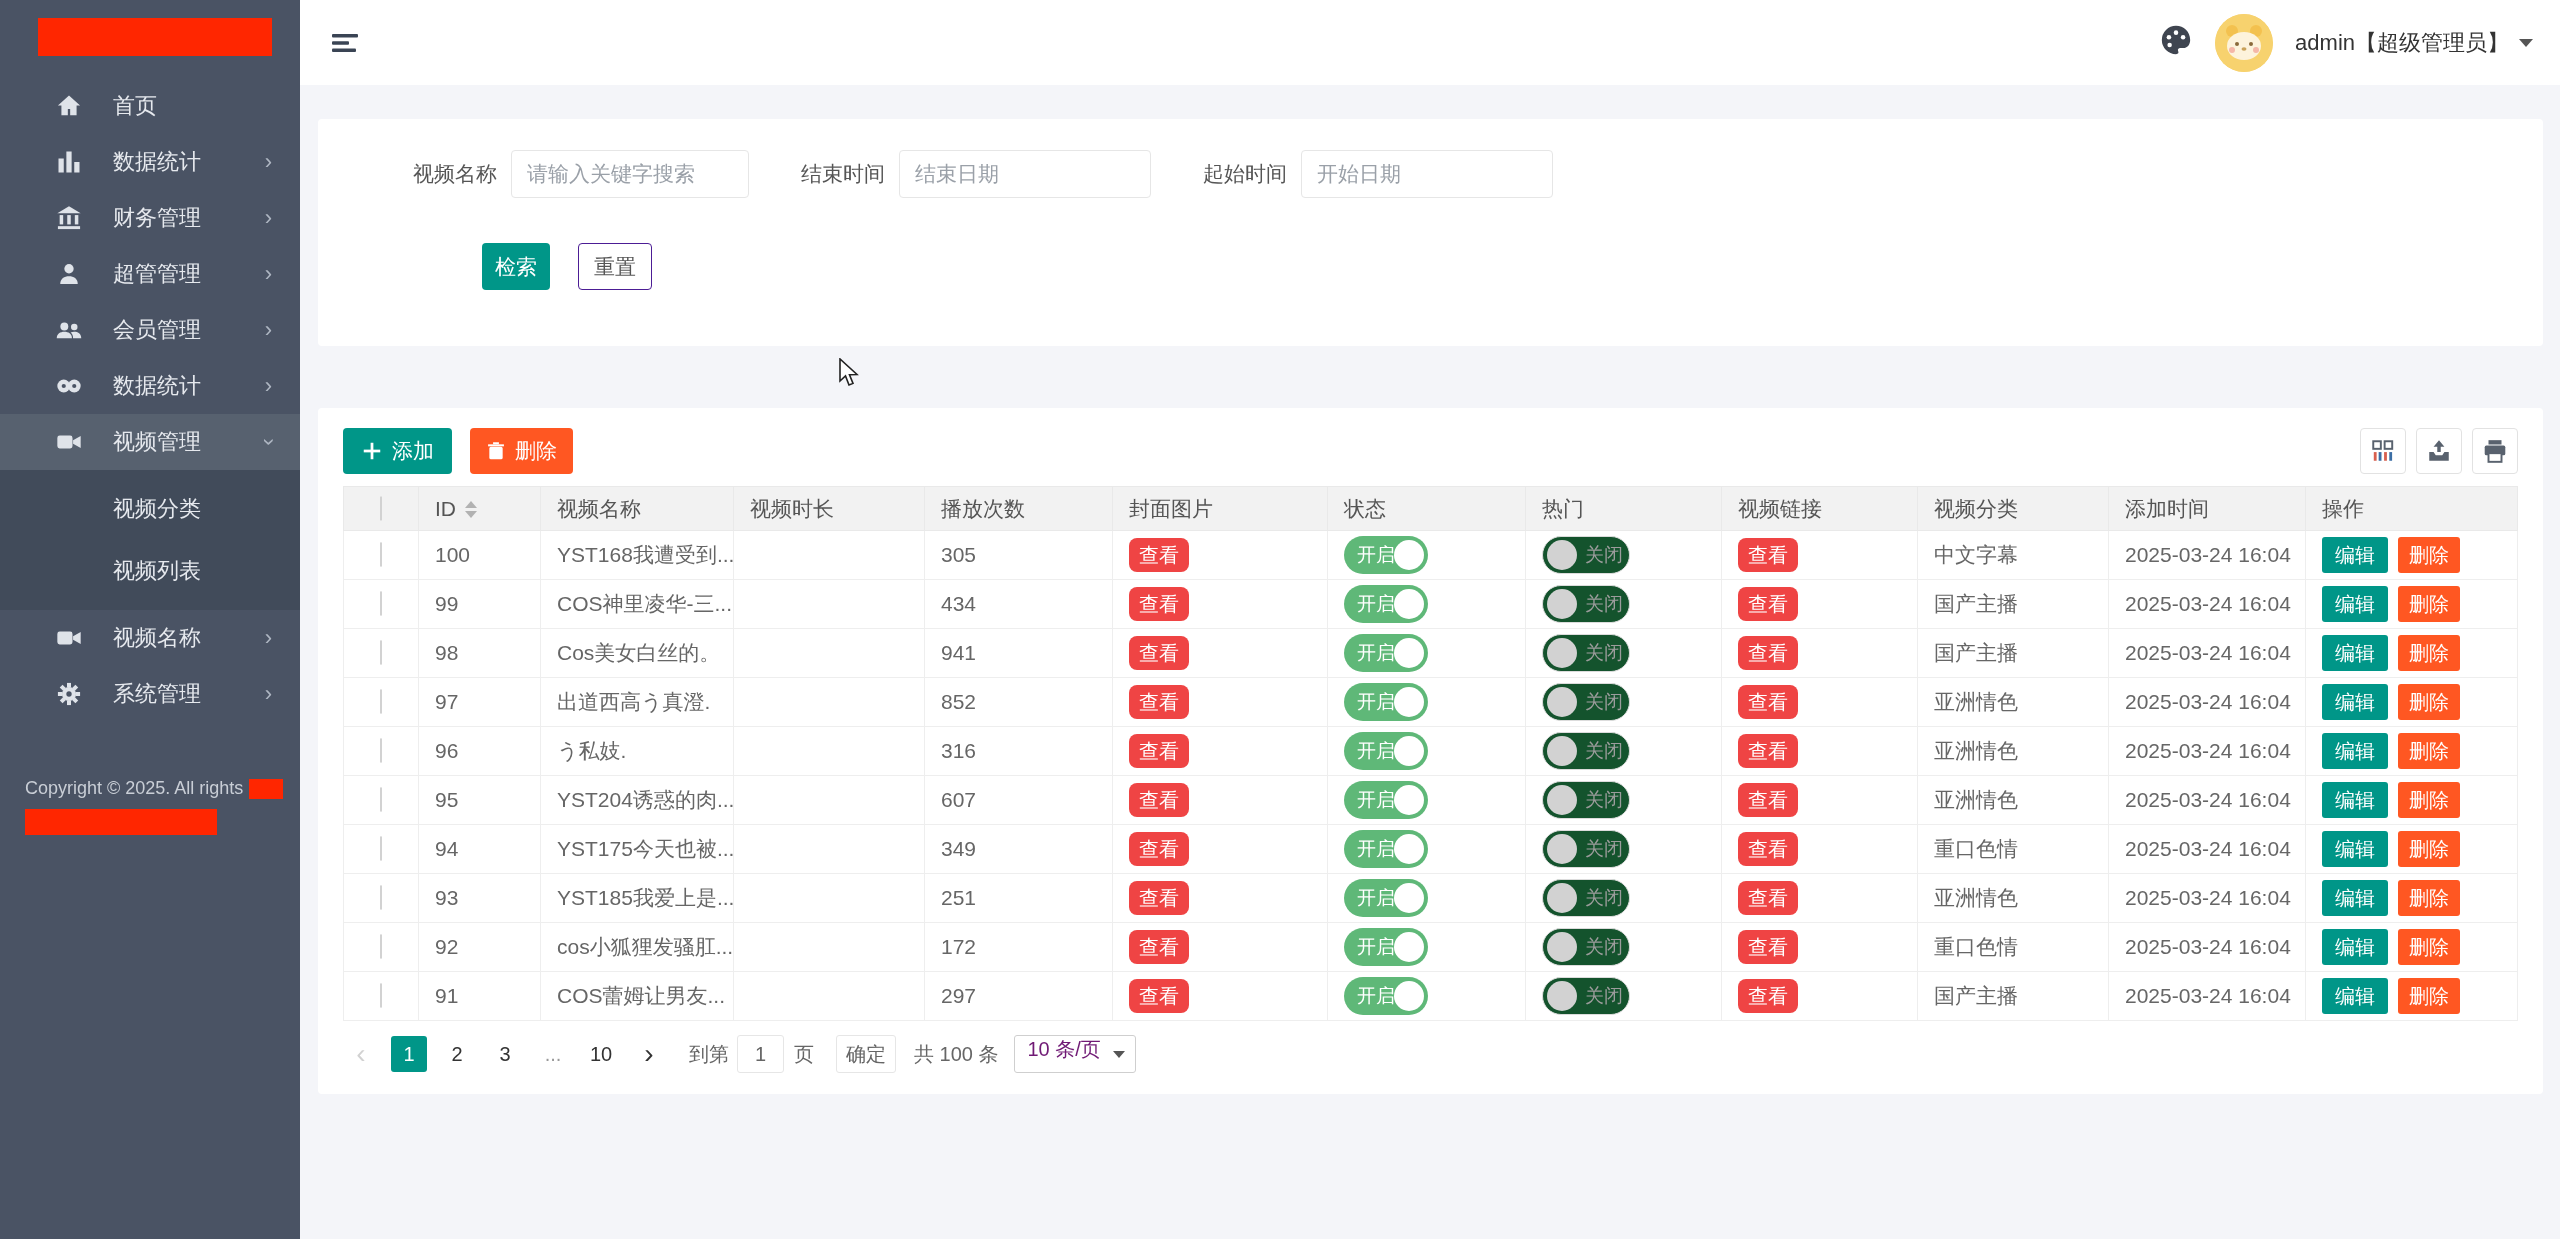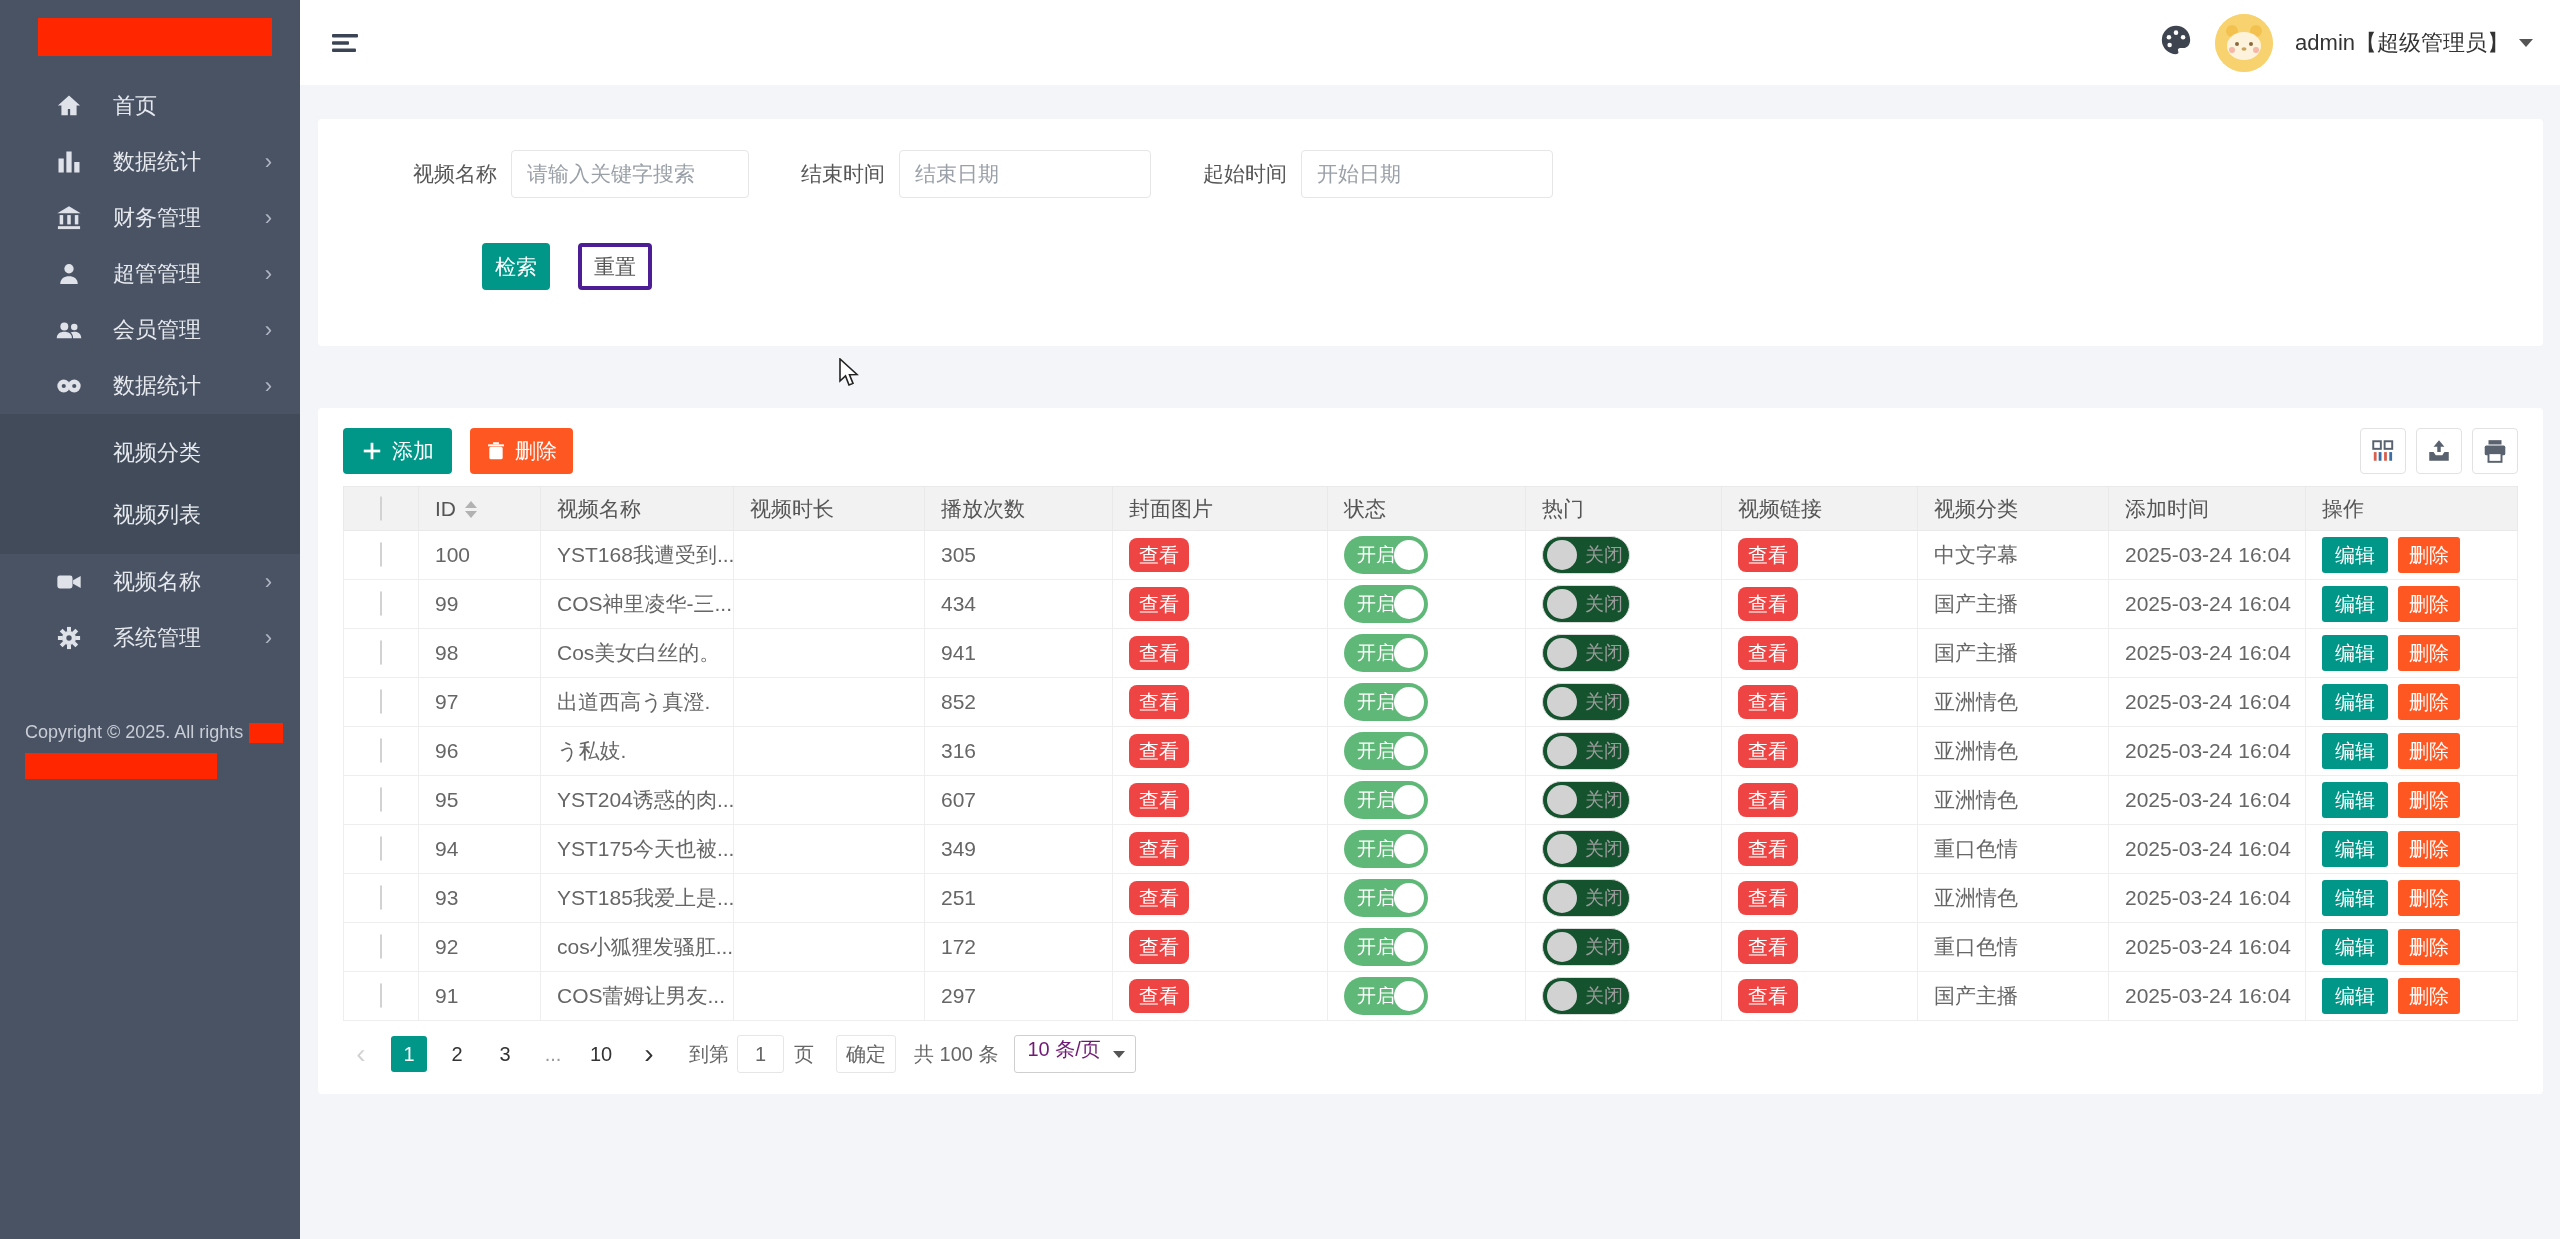--- a/index.html
+++ b/index.html
@@ -36,21 +36,21 @@
   .search-card { background:#fff; border-radius:4px; height:227px; padding:31px 0 0 95px; }
   .form-row { display:flex; align-items:center; }
   .fg { display:flex; align-items:center; margin-right:52px; }
   .fg label { font-size:21px; color:#555; margin-right:14px; white-space:nowrap; }
   .fg input { width:238px; height:48px; border:1px solid #e6e6e6; border-radius:4px; padding:0 15px; font-size:21px; color:#666; outline:none; font-family:inherit; }
   .fg input.date { width:252px; }
   .fg input::placeholder { color:#9aa0a8; }
   .btn-row { margin-top:45px; margin-left:69px; display:flex; gap:28px; }
   .btn { height:47px; border-radius:4px; font-size:21px; display:inline-flex; align-items:center; justify-content:center; cursor:pointer; font-family:inherit; }
   .btn-primary { background:#009688; color:#fff; width:68px; border:none; }
-  .btn-plain { background:#fff; color:#555; width:74px; border:4px solid #4c1d95; }
+  .btn-plain { background:#fff; color:#555; width:74px; border:1px solid #4c1d95; }
 
   
   .table-card { background:#fff; border-radius:4px; height:686px; margin-top:62px; padding:20px 25px 22px 25px; }
   .tc-toolbar { display:flex; align-items:center; margin-bottom:12px; }
   .btn-add { background:#009688; color:#fff; height:46px; padding:0 18px; border:none; border-radius:4px; font-size:21px; display:inline-flex; align-items:center; gap:9px; cursor:pointer; }
   .btn-del-top { background:#ff5722; color:#fff; height:46px; padding:0 16px; border:none; border-radius:4px; font-size:21px; display:inline-flex; align-items:center; gap:9px; cursor:pointer; margin-left:18px; }
   .tool-icons { margin-left:auto; display:flex; gap:10px; }
   .tool-icon { width:46px; height:46px; border:1px solid #e2e2e2; border-radius:4px; background:#fff; display:flex; align-items:center; justify-content:center; color:#59626e; cursor:pointer; }
 
   table { width:100%; border-collapse:collapse; table-layout:fixed; font-size:21px; color:#666; }
@@ -159,20 +159,30 @@
             <circle cx="7.5" cy="12" r="5.5"></circle>
             <circle cx="16.5" cy="12" r="5.5"></circle>
             <circle cx="7.5" cy="12" r="1.8" fill="#4a5364"></circle>
             <circle cx="16.5" cy="12" r="1.8" fill="#4a5364"></circle>
           </svg>
       </span>
       <span>数据统计</span>
       <span class="arrow">›</span>
     </div>
 
+    <div class="menu-item active">
+      <span class="mi-icon">
+        <svg width="28" height="28" viewBox="0 0 24 24" fill="currentColor">
+            <rect x="2" y="6.5" width="13" height="11" rx="2"></rect>
+            <path d="M15.5 10.5 22 6.8v10.4l-6.5-3.7z"></path>
+          </svg>
+      </span>
+      <span>视频管理</span>
+      <span class="arrow arrow-down">›</span>
+    </div>
 
     <div class="submenu">
       <div class="submenu-item">
         <span>视频分类</span>
       </div>
       <div class="submenu-item">
         <span>视频列表</span>
       </div>
     </div>
 

